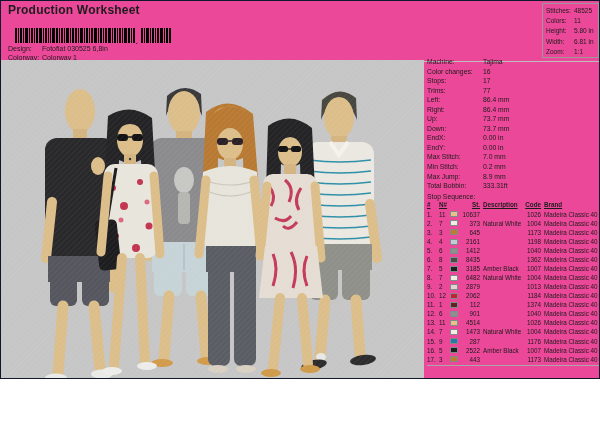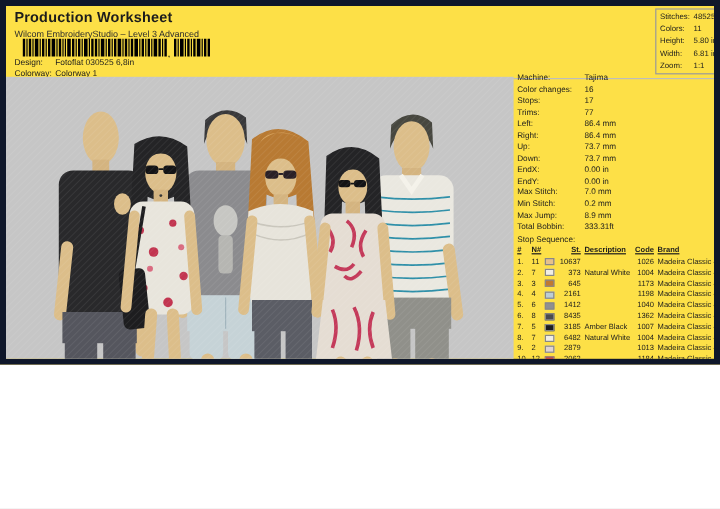--- a/index.html
+++ b/index.html
@@ -1,17 +1,17 @@
 <!DOCTYPE html>
 <html><head>
 <meta charset="utf-8">
 <style>
   html,body{margin:0;padding:0;background:#fff;}
-  .page{position:relative;width:600px;height:304px;background:#fde047;overflow:hidden;
-        font-family:"Liberation Sans",sans-serif;color:#1c1c1c;border:5px solid #0f172a;box-sizing:border-box;}
+  .page{position:relative;width:600px;height:379px;background:#ec4899;overflow:hidden;
+        font-family:"Liberation Sans",sans-serif;color:#1c1c1c;border:1px solid #0f172a;box-sizing:border-box;}
   .title{position:absolute;left:7px;top:2px;font-size:12px;font-weight:bold;letter-spacing:.2px;}
   .subtitle{position:absolute;left:7px;top:19px;font-size:7.5px;color:#2c2c2c;}
   .barcode{position:absolute;left:7px;top:27px;}
   .meta{position:absolute;left:7px;font-size:7px;display:flex;white-space:nowrap;}
   .meta .lab{width:34px;}
   .meta-design{top:44px;}
   .meta-colorway{top:53px;}
   .hrule{position:absolute;left:0;right:0;top:60px;border-top:1px solid #bdbdbd;}
 
   .sumbox{position:absolute;left:541px;top:2px;width:57px;height:55px;border:1px solid #9a9a9a;
@@ -47,21 +47,20 @@
   .f-saved{left:130px;}
   .f-printed{left:310px;}
   .f-page{right:7px;}
 </style>
 </head>
 <body>
 
 <div class="page">
 
   <div class="title">Production Worksheet</div>
-  <div class="subtitle">Wilcom EmbroideryStudio – Level 3 Advanced</div>
 
   <svg class="barcode" width="166" height="16" viewBox="0 0 166 16">
     <path fill="#000" d="M7 0h2v15H7zM10 0h1v15h-1zM12 0h2v15h-2zM15 0h1v15h-1zM17 0h3v15h-3zM21 0h1v15h-1zM23 0h2v15h-2zM26 0h1v15h-1zM28 0h2v15h-2zM31 0h3v15h-3zM35 0h1v15h-1zM37 0h2v15h-2zM40 0h1v15h-1zM42 0h1v15h-1zM44 0h3v15h-3zM48 0h2v15h-2zM51 0h1v15h-1zM53 0h2v15h-2zM56 0h1v15h-1zM58 0h3v15h-3zM62 0h1v15h-1zM64 0h2v15h-2zM67 0h2v15h-2zM70 0h1v15h-1zM72 0h3v15h-3zM76 0h1v15h-1zM78 0h2v15h-2zM81 0h1v15h-1zM83 0h2v15h-2zM86 0h3v15h-3zM90 0h1v15h-1zM92 0h2v15h-2zM95 0h1v15h-1zM97 0h2v15h-2zM100 0h3v15h-3zM104 0h1v15h-1zM106 0h2v15h-2zM109 0h1v15h-1zM111 0h2v15h-2zM114 0h1v15h-1zM116 0h3v15h-3zM120 0h2v15h-2zM123 0h1v15h-1zM125 0h2v15h-2zM133 0h2v15h-2zM136 0h1v15h-1zM138 0h3v15h-3zM142 0h1v15h-1zM144 0h2v15h-2zM147 0h1v15h-1zM149 0h2v15h-2zM152 0h3v15h-3zM156 0h1v15h-1zM158 0h2v15h-2zM161 0h2v15h-2z"></path>
     <text x="127.5" y="15.5" font-size="9" font-family="Liberation Sans, sans-serif">,</text>
   </svg>
 
   <div class="meta meta-design">
     <span class="lab">Design:</span>
     <span>Fotoflat 030525 6,8in</span>
   </div>

